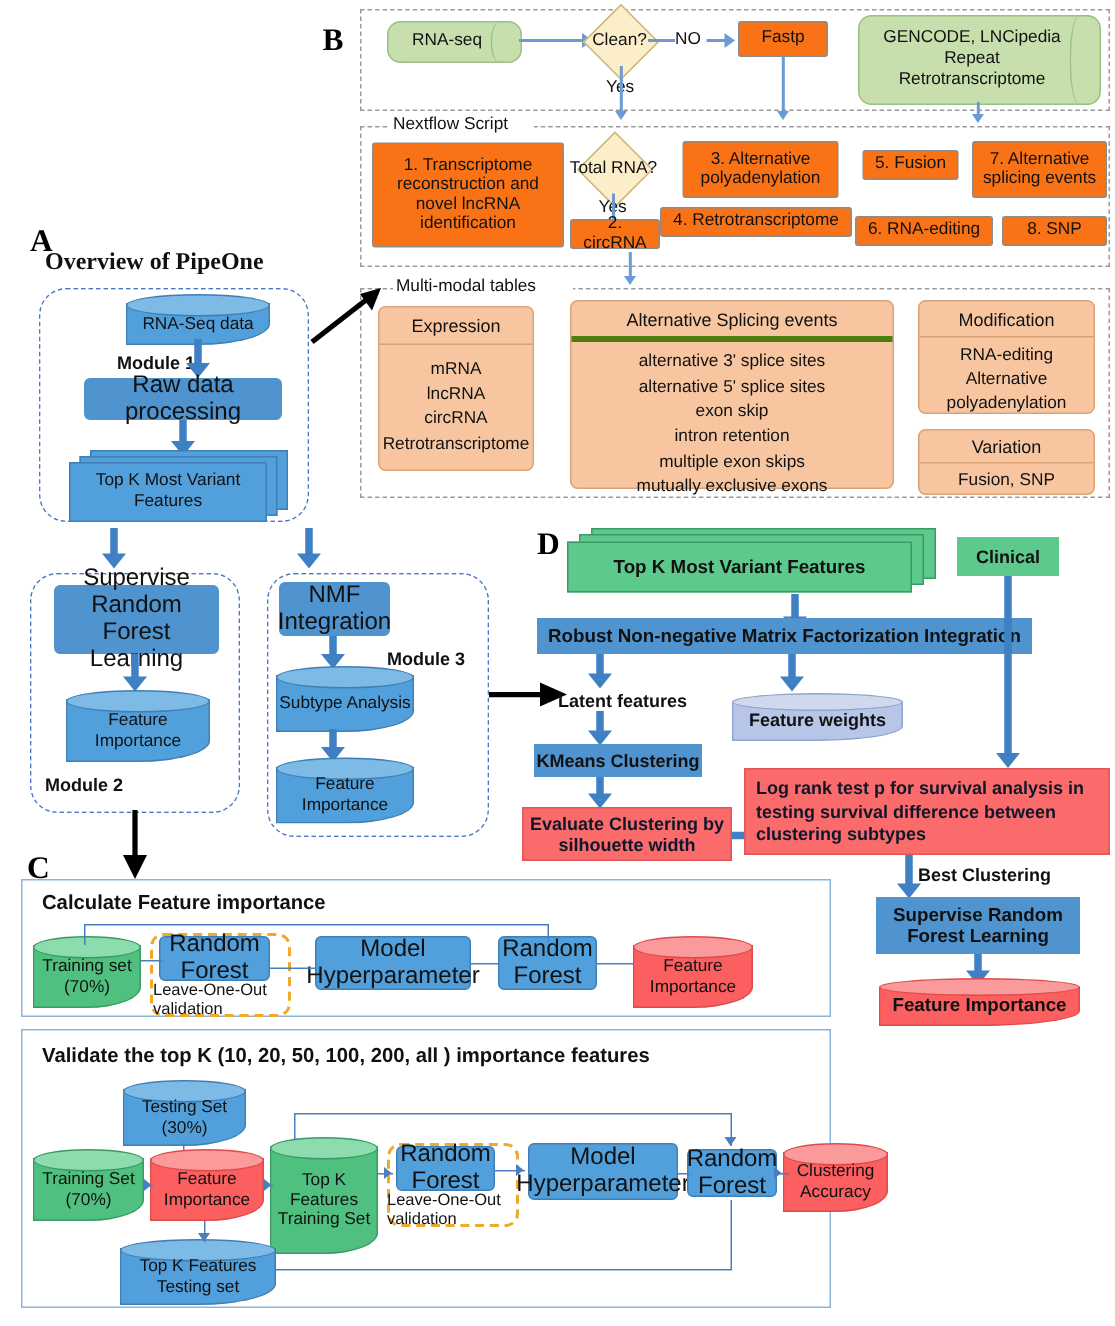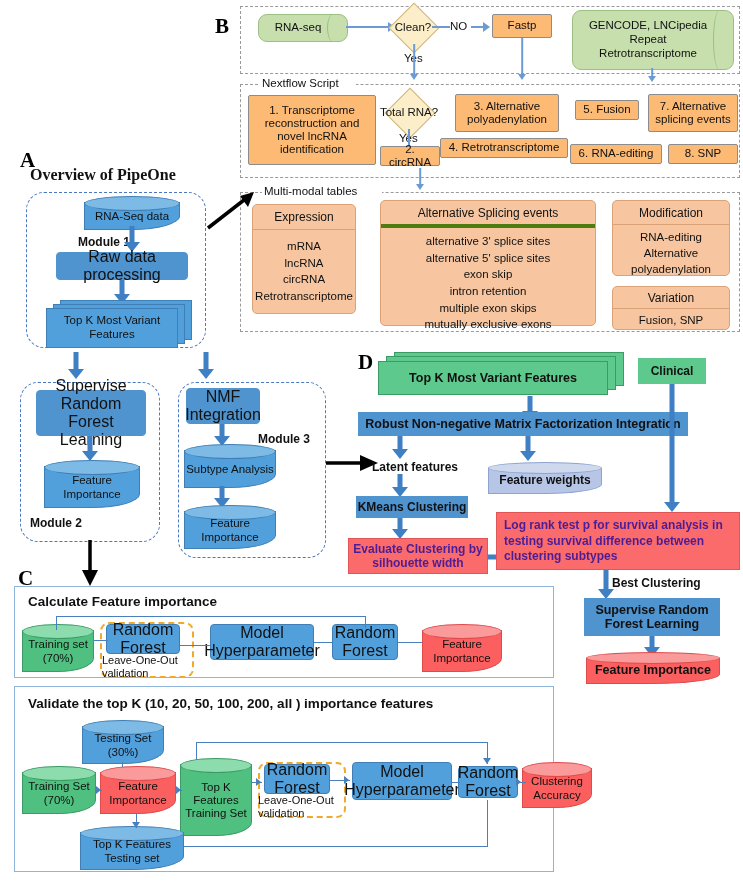--- a/index.html
+++ b/index.html
@@ -12,25 +12,25 @@
   .plabel{font-family:"Liberation Serif",serif;font-weight:bold;font-size:21px;color:#000;}
 
   
   .dash-gray{border:1.4px dashed #9a9a9a;}
   .dash-blue{border:1.6px dashed #4a77c4;border-radius:18px;}
   .dash-orange{border:2px dashed #f0a92a;border-radius:9px;}
   .solid-blue{border:1px solid #8fb4d9;background:#fff;}
 
   
   .box{border-radius:2px;font-size:11.5px;line-height:1.15;padding:2px;}
-  .gray-box{background:#fdba74;border:1.1px solid #8c8c8c;color:#111;}
+  .gray-box{background:#f97316;border:1.1px solid #8c8c8c;color:#111;}
   .blue-box{background:#4f93cf;border:1px solid #4f93cf;color:#111;border-radius:4px;}
   .blue-box-sq{background:#51a0dc;border:1px solid #3f7fb5;color:#111;}
   .green-box{background:#5ec98c;color:#111;border:none;}
-  .red-box{background:#fb6b6b;border:1px solid #e05656;color:#4c1d95;}
+  .red-box{background:#fb6b6b;border:1px solid #e05656;color:#0f172a;}
   .peach{background:#f7c6a0;border:1px solid #d9a277;border-radius:5px;color:#111;}
   .diamond-wrap{position:absolute;}
   .diamond{width:100%;height:100%;background:#fbeec8;border:1.1px solid #cdb57e;
            transform:rotate(45deg);position:absolute;left:0;top:0;}
   .diamond-txt{position:absolute;left:0;top:0;width:100%;height:100%;
                display:flex;align-items:center;justify-content:center;font-size:11.5px;}
 
   
   .cyl{position:absolute;}
   .cyl .body{position:absolute;left:0;right:0;top:6px;bottom:0;border-radius:0 0 50%/0 0 14px 14px;}

